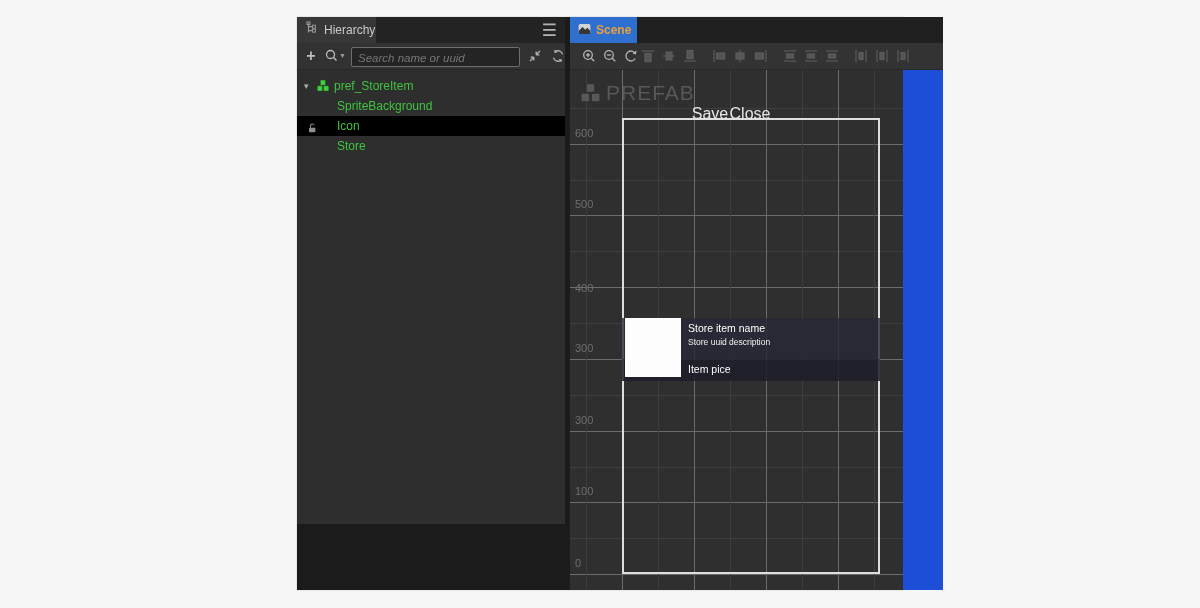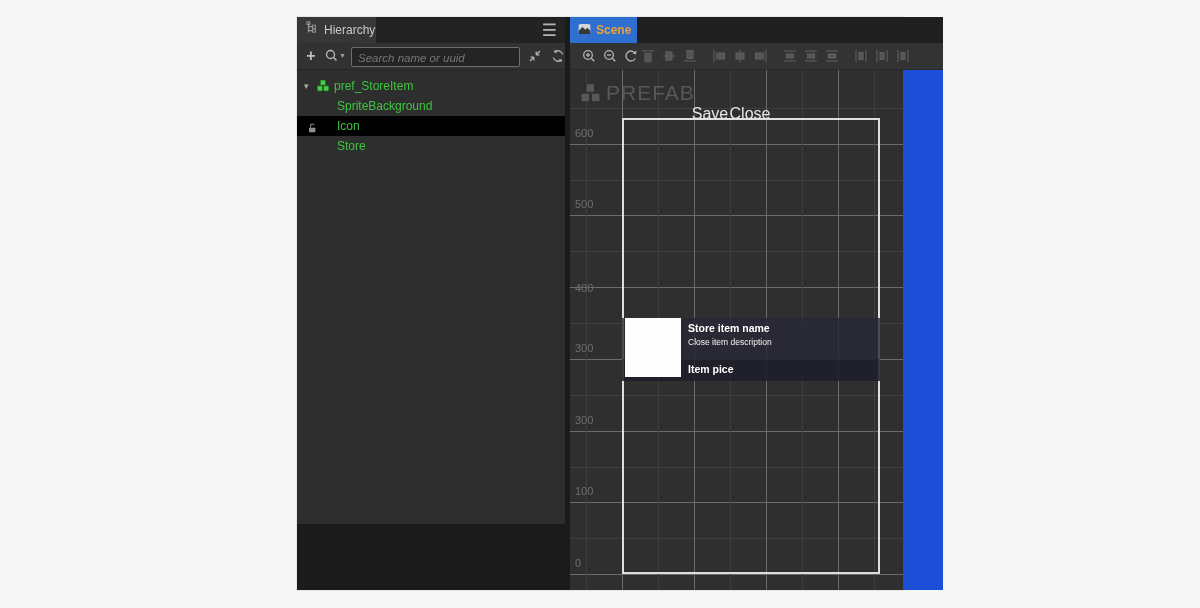--- a/index.html
+++ b/index.html
@@ -49,23 +49,23 @@
   .rlabel{position:absolute;left:5px;color:#6f6f6f;font-size:11px;pointer-events:none;}
   .pborder{position:absolute;left:52px;top:48px;width:258px;height:456px;
            border:2px solid #dedede;box-sizing:border-box;pointer-events:none;}
   .prefabbar{position:absolute;left:0;top:8px;width:100%;height:32px;}
   .prefab-title{position:absolute;left:36px;top:3px;font-size:21px;color:#585858;letter-spacing:1px;}
   .pbtn{position:absolute;top:27px;width:44px;text-align:center;color:#e6e6e6;font-size:16px;cursor:pointer;}
   
   .sitem-bg{position:absolute;left:52px;top:248px;width:258px;height:63px;background:rgba(40,40,55,0.8);}
   .sitem-priceband{position:absolute;left:52px;top:289px;width:258px;height:22px;background:rgba(18,18,26,0.35);}
   .sitem-icon{position:absolute;left:55px;top:248px;width:56px;height:59px;background:#fdfdfd;}
-  .sitem-name{position:absolute;left:118px;top:252px;color:#fff;font-size:10.5px;font-weight:bold;}
+  .sitem-name{position:absolute;left:118px;top:252px;color:#fff;font-size:10.5px;font-weight:normal;}
   .sitem-desc{position:absolute;left:118px;top:267px;color:#f2f2f2;font-size:8.5px;}
-  .sitem-price{position:absolute;left:118px;top:293px;color:#fff;font-size:10.5px;font-weight:bold;}
+  .sitem-price{position:absolute;left:118px;top:293px;color:#fff;font-size:10.5px;font-weight:normal;}
 </style>
 </head>
 <body>
 
 <div class="page">
   <div class="window">
 
     <div class="hpanel">
       <div class="htabbar">
         <div class="htab">
@@ -262,21 +262,21 @@
           </span>
           <span class="prefab-title">PREFAB</span>
           <span class="pbtn" style="left:118px">Save</span>
           <span class="pbtn" style="left:158px">Close</span>
         </div>
 
         <div class="sitem-bg"></div>
         <div class="sitem-priceband"></div>
         <div class="sitem-icon"></div>
         <div class="sitem-name">Store item name</div>
-        <div class="sitem-desc">Close item description</div>
+        <div class="sitem-desc">Store uuid description</div>
         <div class="sitem-price">Item pice</div>
       <div class="rlabel" style="top: 57px;">600</div>
           <div class="rlabel" style="top: 128px;">500</div>
           <div class="rlabel" style="top: 200px; margin-top: 12px;">400</div>
           <div class="rlabel" style="top: 272px;">300</div>
           <div class="rlabel" style="top: 344px;">300</div>
           <div class="rlabel" style="top: 415px;">100</div>
           <div class="rlabel" style="top: 487px;">0</div>
         </div>
     </div>

